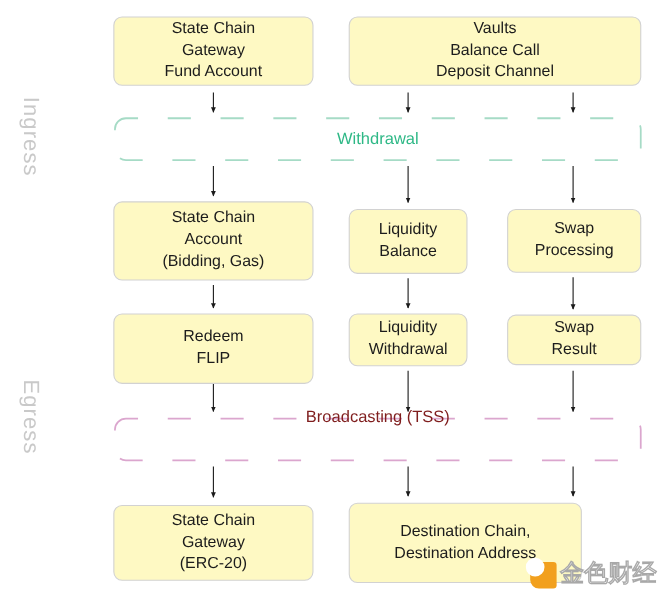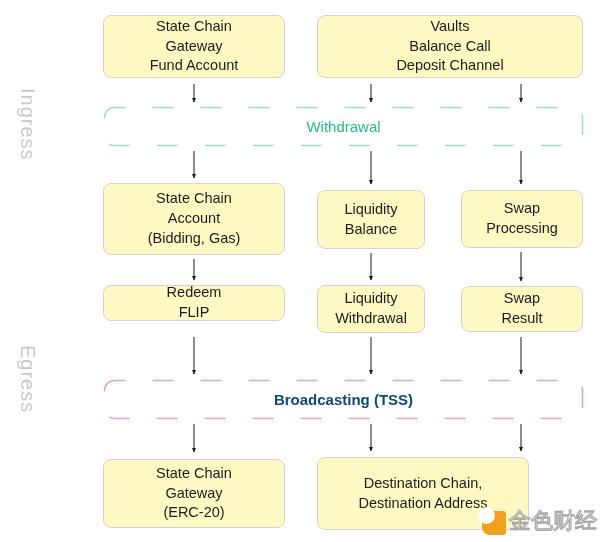--- a/index.html
+++ b/index.html
@@ -19,35 +19,35 @@
     text-align:center;
     white-space:pre-line;
     font-size:14.5px;line-height:1.36;color:#1c1c1c;
     box-sizing:border-box;
   }
   #n-fund      {left:103px; top:15px;  width:182px; height:63px;}
   #n-vaults    {left:317px; top:15px;  width:266px; height:63px;}
   #n-account   {left:103px; top:183px; width:182px; height:72px;}
   #n-liqbal    {left:317px; top:190px; width:108px; height:59px;}
   #n-swapproc  {left:461px; top:190px; width:122px; height:58px;}
-  #n-redeem    {left:103px; top:285px; width:182px; height:36px;}
+  #n-redeem    {left:103px; top:285px; width:182px; height:64px;}
   #n-liqwd     {left:317px; top:285px; width:108px; height:48px;}
   #n-swapres   {left:461px; top:286px; width:122px; height:46px;}
   #n-erc20     {left:103px; top:459px; width:182px; height:69px;}
   #n-dest      {left:317px; top:457px; width:212px; height:73px;}
 
   .band-label{
     position:absolute;
     left:104px;width:479px;height:39px;
     display:flex;align-items:center;justify-content:center;
     font-size:15px;
     pointer-events:none;
   }
   #witnessing-label  {top:107px;color:#2eb886;}
-  #broadcasting-label{top:380px;color:#0c4a6e;font-weight:bold;}
+  #broadcasting-label{top:360px;color:#7f1d1d;}
 
   .side-label{
     position:absolute;
     writing-mode:vertical-rl;
     color:#c9c9c9;
     font-size:20px;
     letter-spacing:1px;
   }
   #ingress{left:16px;top:88px;}
   #egress {left:16px;top:345px;}

